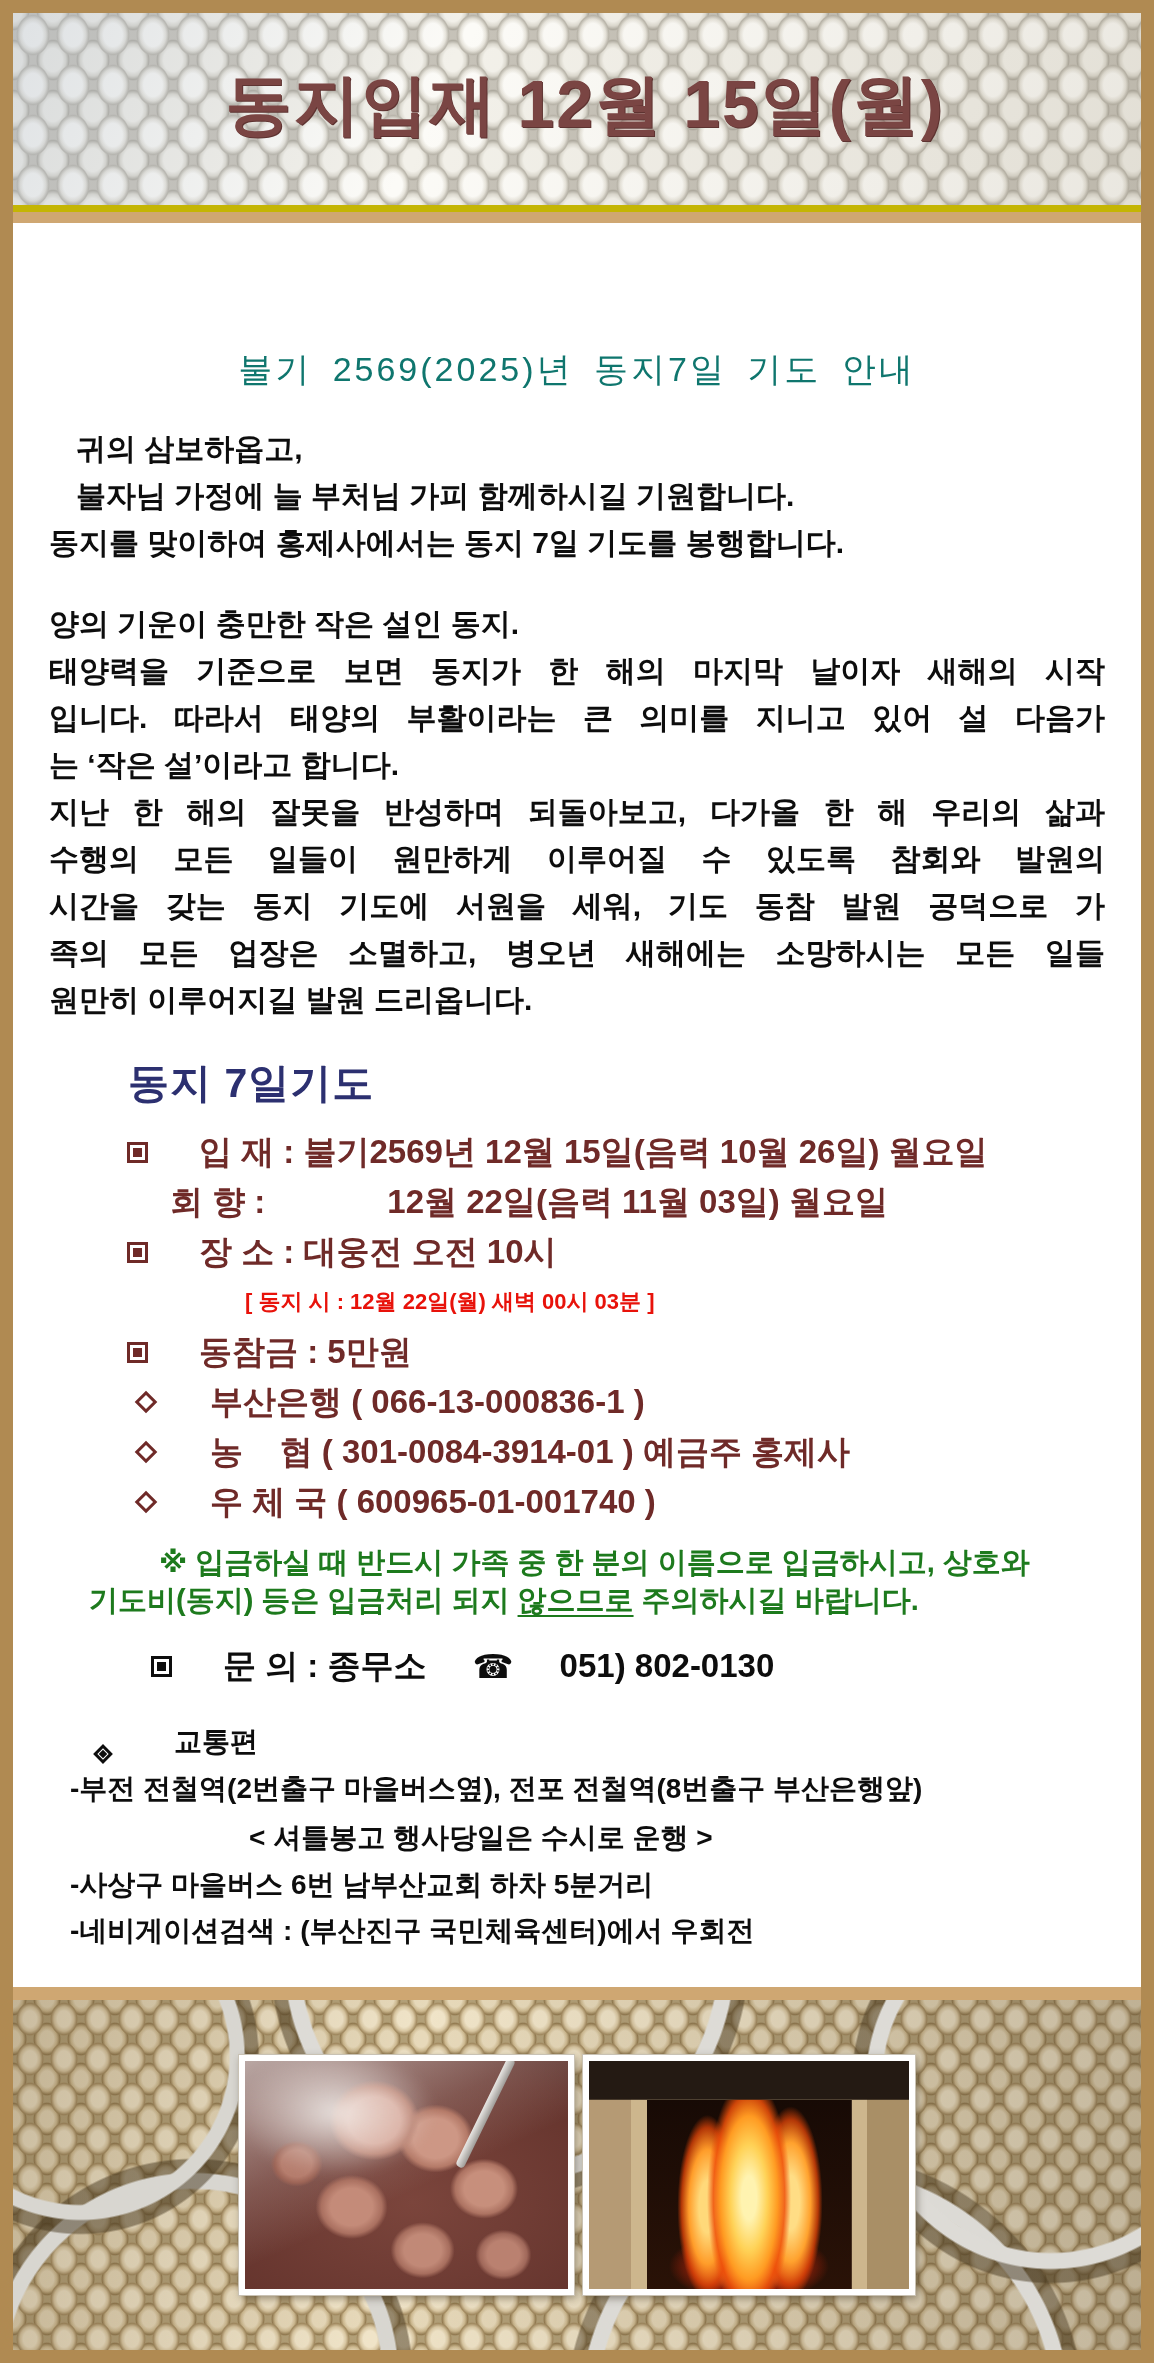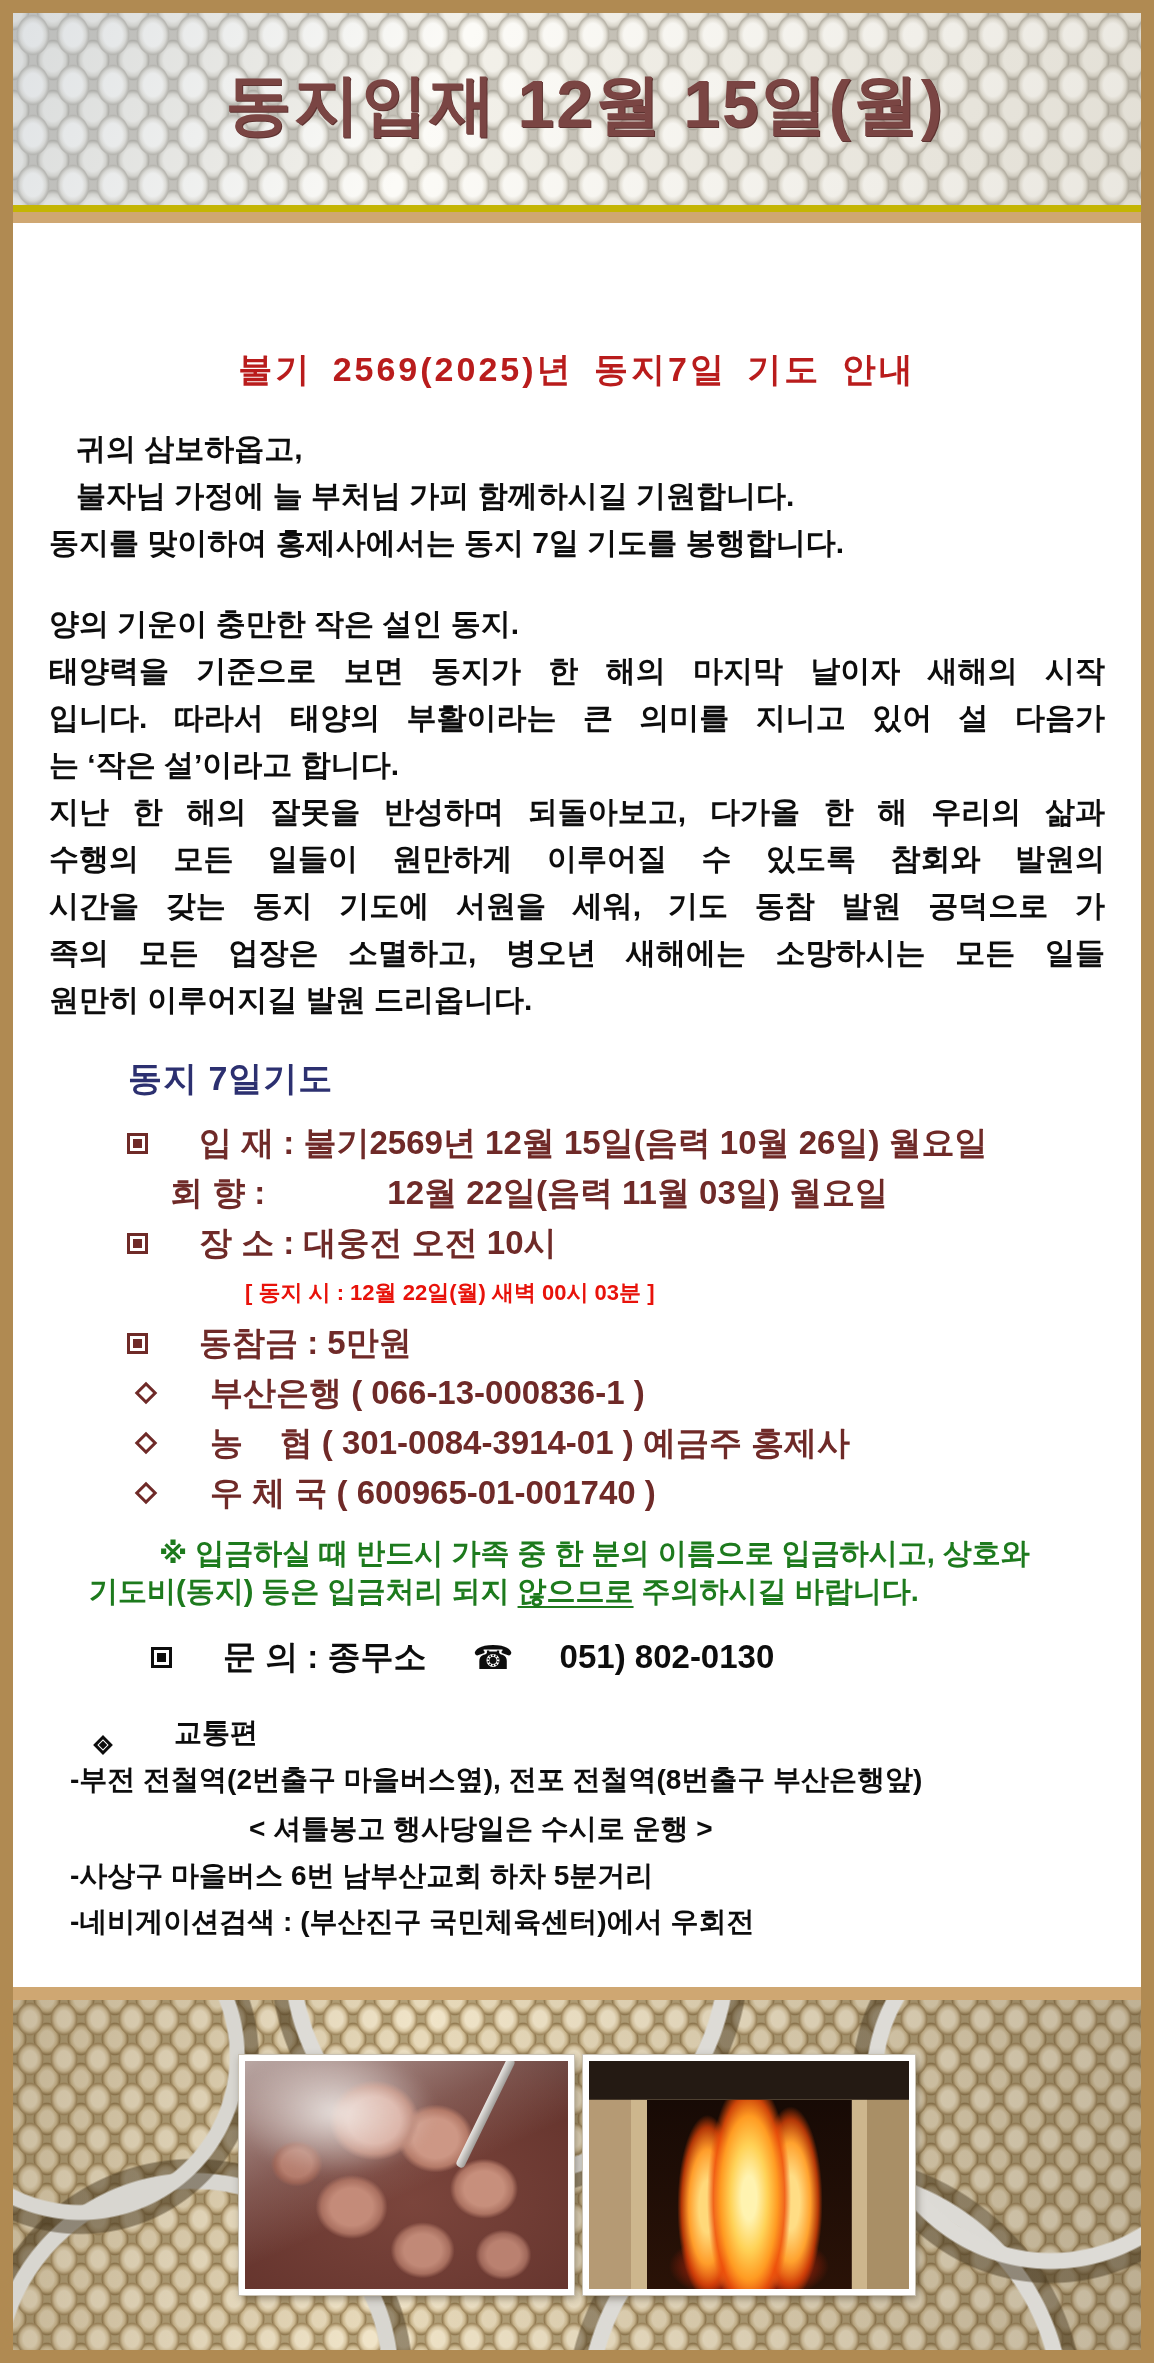--- a/index.html
+++ b/index.html
@@ -41,32 +41,32 @@
   .stripe-tan-bottom{ height:13px; background:#cfa772; }
 
   
   .content{
     height:1764px; background:#ffffff;
     padding:0 36px; overflow:hidden;
     font-weight:700; color:#0d0d0d;
   }
   .notice-title{
     margin-top:124px; text-align:center;
-    font-size:34px; font-weight:700; letter-spacing:3px; word-spacing:8px;
-    color:#b91c1c;
+    font-size:34px; font-weight:400; letter-spacing:3px; word-spacing:8px;
+    color:#0f766e;
   }
   .greeting{ margin-top:32px; font-size:30px; line-height:47px; }
   .greeting .indent{ padding-left:27px; }
   .intro{ margin-top:34px; font-size:30px; line-height:47px; }
   .intro .line{ text-align:left; }
   .intro .stretch{ text-align:justify; text-align-last:justify; }
 
   .prayer-heading{
     margin-top:33px; margin-left:79px;
-    font-size:34px; font-weight:800; color:#2c3070; letter-spacing:1px;
+    font-size:41px; font-weight:800; color:#2c3070; letter-spacing:1px;
   }
 
   .row{ display:flex; align-items:center; height:50px; font-size:33px;gap:36px; }
   .maroon{ color:#6f2a28; }
   .pre{ white-space:pre; }
   .row-first{ margin-top:16px; }
 
   .sq-bullet{
     width:21px; height:21px; border:3px solid currentColor;
     display:inline-flex; align-items:center; justify-content:center;

